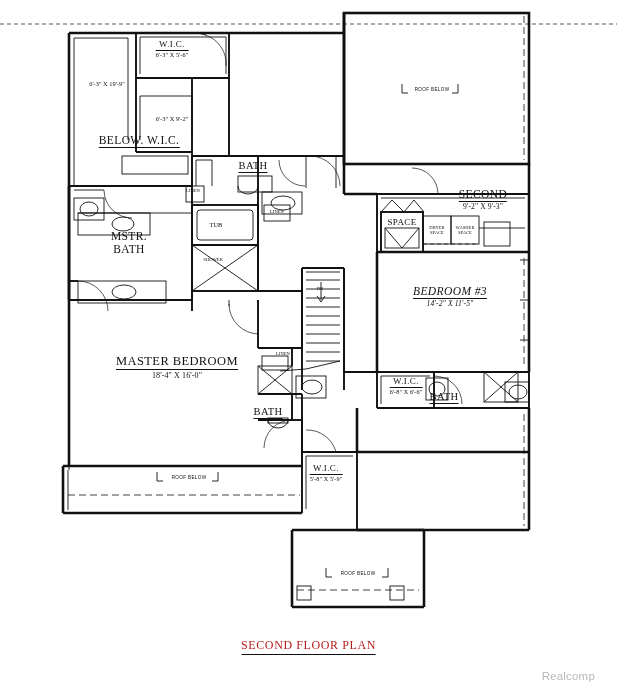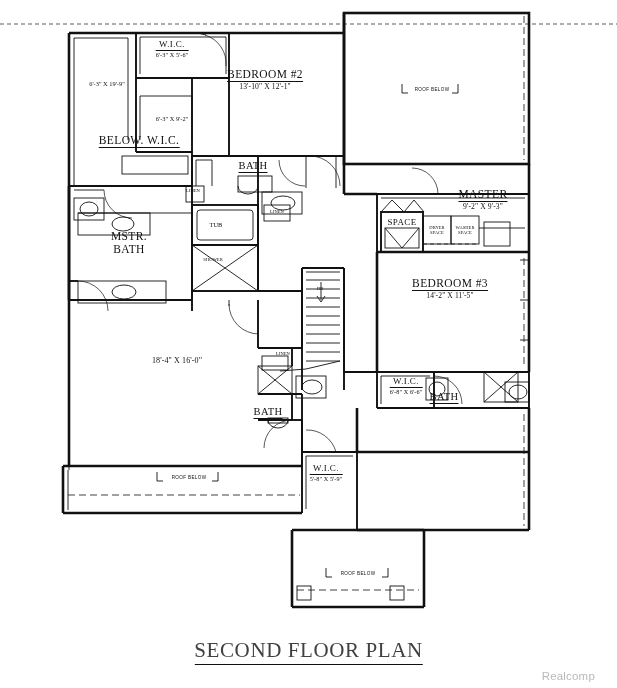--- a/index.html
+++ b/index.html
@@ -80,23 +80,23 @@
     transform: translateX(-50%);
   }
 
   
   #plan-title {
     position: absolute;
     left: 50%;
     transform: translateX(-50%);
     top: 638px;
     font-family: "Liberation Serif", "DejaVu Serif", serif;
-    font-size: 21px;
+    font-size: 12px;
     letter-spacing: 0.6px;
-    color: #404040;
+    color: #b91c1c;
     border-bottom: 1.6px solid #111;
     padding-bottom: 1px;
     white-space: nowrap;
   }
 
   
   #watermark {
     position: absolute;
     right: 22px;
     bottom: 6px;
@@ -355,45 +355,42 @@
 
     <g>
       <path class="w2" d="M344 164 V194"></path>
       <path class="w2" d="M344 33 V13"></path>
       <path class="t" d="M69 466 V470"></path>
       <path class="w2" d="M344 372 V268"></path>
     </g>
   </svg>
 
   <div class="lbl ruled sz-big" style="left:177px; top:355px;">
+    <span class="name">MASTER BEDROOM</span>
     <span class="dim">18'-4" X 16'-0"</span>
   </div>
 
-  <div class="lbl ruled sz-room" style="left:265px; top:68px;">
-    <span class="name">BEDROOM #2</span>
-    <span class="dim">13'-10" X 12'-1"</span>
-  </div>
-
-  <div class="lbl ruled sz-room" style="left:450px; top:277px;">
+
+  <div class="lbl ruled sz-room" style="left:450px; top:285px;font-style:italic;">
     <span class="name">BEDROOM #3</span>
     <span class="dim">14'-2" X 11'-5"</span>
   </div>
 
 
   <div class="lbl sz-room two-line" style="left:129px; top:230px;">
     <span class="name">MSTR.
 BATH</span>
   </div>
 
   <div class="lbl ruled sz-room" style="left:139px; top:134px;">
     <span class="name">BELOW. W.I.C.</span>
   </div>
 
   <div class="lbl ruled sz-room" style="left:483px; top:188px;">
-    <span class="name">MASTER</span>
+    <span class="name">SECOND</span>
     <span class="dim">9'-2" X 9'-3"</span>
   </div>
 
   <div class="lbl ruled sz-mid" style="left:253px; top:160px;">
     <span class="name">BATH</span>
   </div>
 
   <div class="lbl ruled sz-mid" style="left:268px; top:406px;">
     <span class="name">BATH</span>
   </div>

